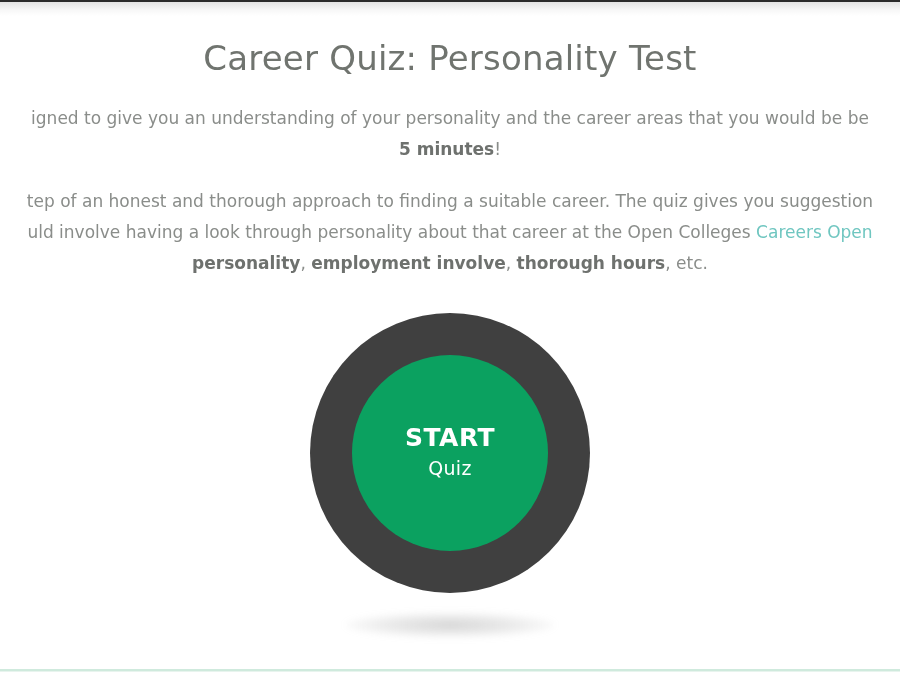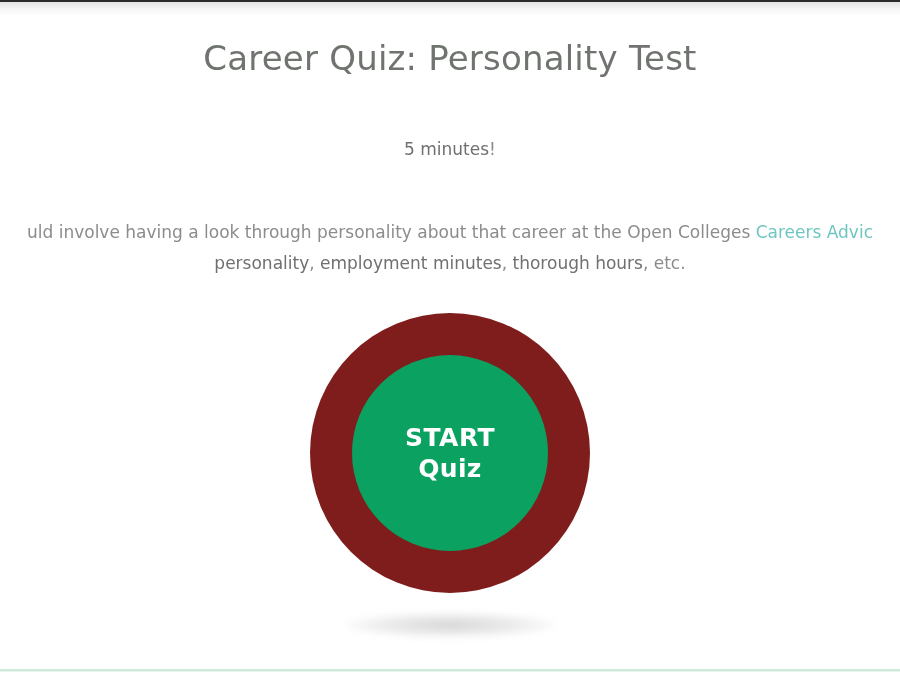--- a/index.html
+++ b/index.html
@@ -83,21 +83,21 @@
     font-family: "DejaVu Sans", sans-serif;
     font-size: 17px;
     line-height: 31px;
     color: #8a8d8a;
   }
   .intro.p1 { margin-top: 23px; }
   .intro.p2 { margin-top: 21px; }
 
   .intro b,
   .intro strong {
-    font-weight: 400;
+    font-weight: 700;
     color: #6e716e;
   }
 
   .intro a {
     color: #6fc6c0;
     text-decoration: none;
   }
 
   
   .cta-wrap {
@@ -124,21 +124,21 @@
     filter: blur(3px);
   }
   .cta-outer {
     position: absolute;
     left: 50%;
     top: 313px;
     margin-left: -140px;
     width: 280px;
     height: 280px;
     border-radius: 50%;
-    background: #7f1d1d;
+    background: #404040;
     pointer-events: auto;
     cursor: pointer;
     display: flex;
     align-items: center;
     justify-content: center;
   }
   .cta-inner {
     width: 196px;
     height: 196px;
     border-radius: 50%;
@@ -152,46 +152,46 @@
   .cta-line1 {
     font-family: "DejaVu Sans", sans-serif;
     font-weight: 700;
     font-size: 25px;
     line-height: 31px;
     color: #ffffff;
     letter-spacing: 0.5px;
   }
   .cta-line2 {
     font-family: "DejaVu Sans", sans-serif;
-    font-weight: 700;
-    font-size: 25px;
+    font-weight: 400;
+    font-size: 19px;
     line-height: 31px;
     color: #ffffff;
     letter-spacing: 0.3px;
   }
 </style>
 </head>
 <body>
 
 <div class="top-rule"></div>
 <div class="top-fade"></div>
 
 <div class="stage">
 
   <h1 class="page-title">Career Quiz: Personality Test</h1>
 
   <p class="intro p1">
-    <br>
+    <span>igned to give you an understanding of your personality and the career areas that you would be be</span><br>
     <b>5 minutes</b><span>!</span>
   </p>
 
   <p class="intro p2">
-    <br>
-    <span>uld involve having a look through personality about that career at the Open Colleges </span><a href="#">Careers Advic</a><br>
-    <b>personality</b><span>, </span><b>employment minutes</b><span>, </span><b>thorough hours</b><span>, etc.</span>
+    <span>tep of an honest and thorough approach to finding a suitable career. The quiz gives you suggestion</span><br>
+    <span>uld involve having a look through personality about that career at the Open Colleges </span><a href="#">Careers Open</a><br>
+    <b>personality</b><span>, </span><b>employment involve</b><span>, </span><b>thorough hours</b><span>, etc.</span>
   </p>
 
   <div class="cta-wrap">
     <div class="cta-shadow"></div>
     <div class="cta-outer">
       <div class="cta-inner">
         <span class="cta-line1">START</span>
         <span class="cta-line2">Quiz</span>
       </div>
     </div>

